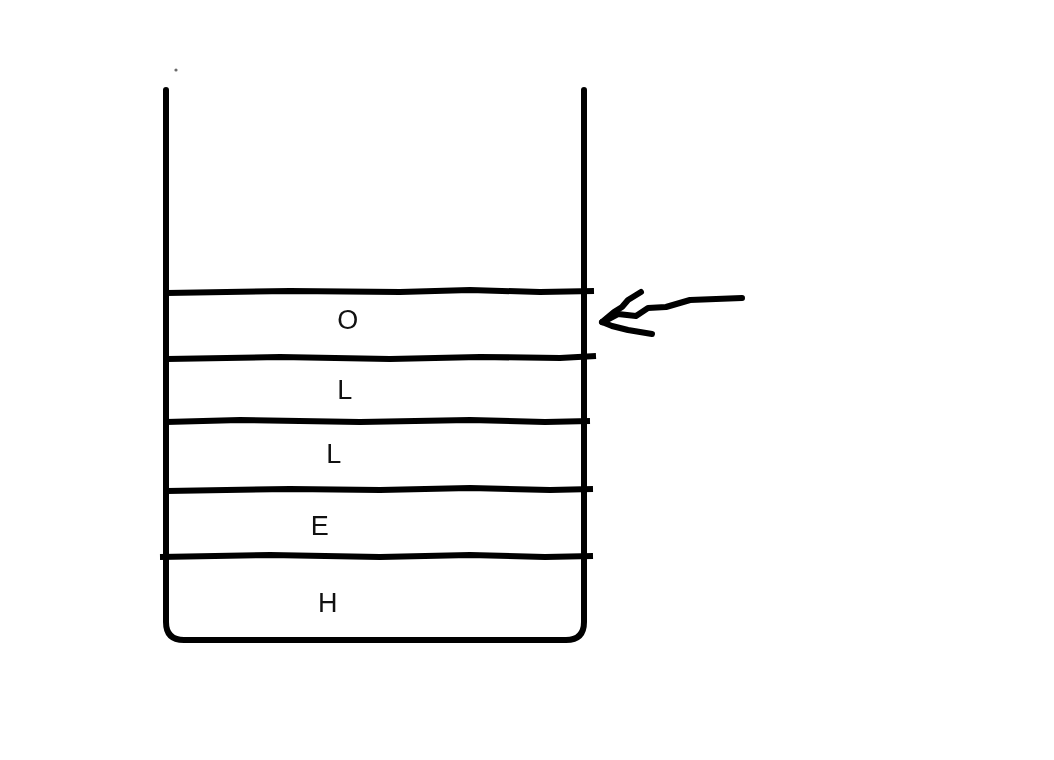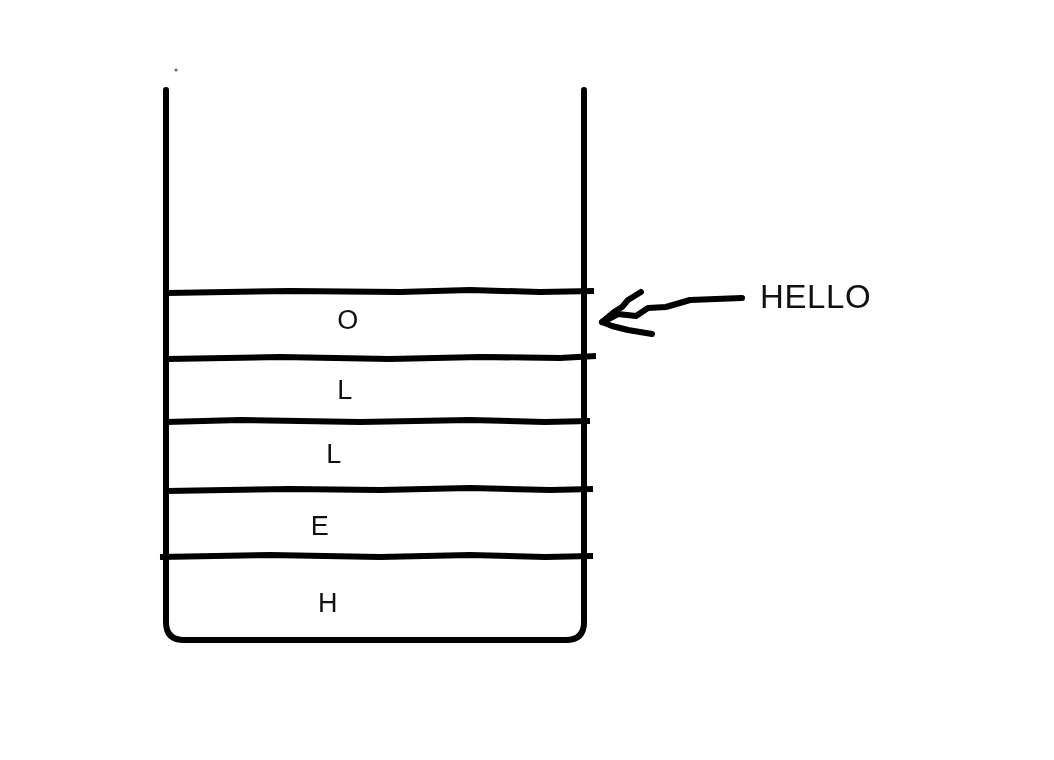--- a/index.html
+++ b/index.html
@@ -82,15 +82,14 @@
   <div class="cell-label" style="left:348px; top:334px; transform:translate(-50%,-100%);">O</div>
 
   <div class="cell-label" style="left:345px; top:404px; transform:translate(-50%,-100%);">L</div>
 
   <div class="cell-label" style="left:334px; top:468px; transform:translate(-50%,-100%);">L</div>
 
   <div class="cell-label" style="left:320px; top:540px; transform:translate(-50%,-100%);">E</div>
 
   <div class="cell-label" style="left:328px; top:617px; transform:translate(-50%,-100%);">H</div>
 
-  <div class="annotation-label" style="left:760px; top:313px; transform:translate(0,-100%);">HELLO</div>
 
 </div>
 
 </body></html>

